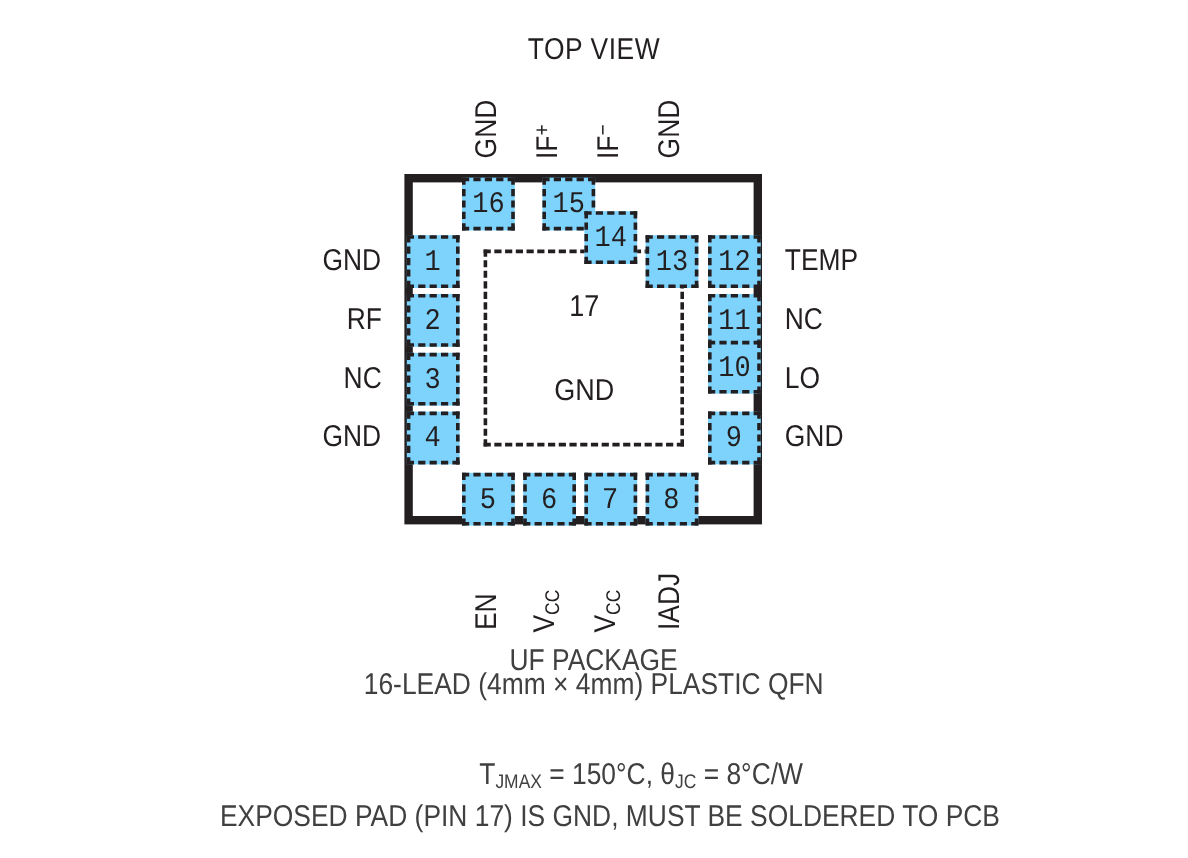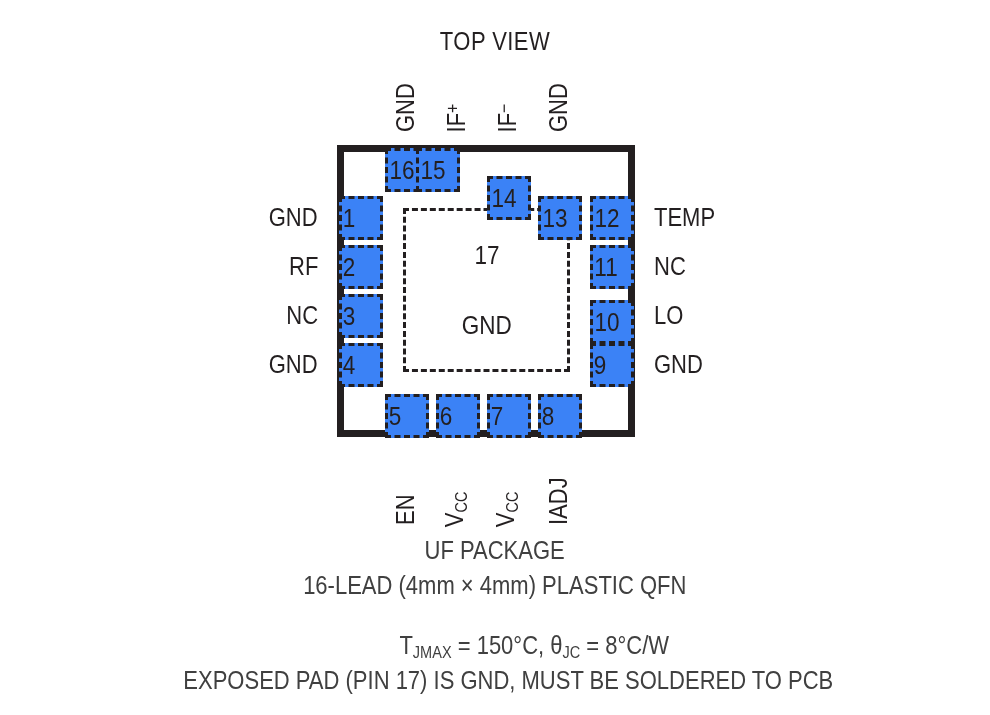--- a/index.html
+++ b/index.html
@@ -38,36 +38,38 @@
     box-sizing: border-box;
     border: 7px solid #231f20;
     background: #ffffff;
   }
 
   
   .pad {
     position: absolute;
     box-sizing: border-box;
     border: 3px dashed #231f20;
-    background: #3b82f6;
+    background: #7dd3fc;
     display: flex;
     align-items: center;
-    font-size: 25px;
-    line-height: 1;
-    color: #231f20;
+    justify-content: center;
+    font-size: 25px;
+    line-height: 1;
+    color: #231f20;
+    font-family: Liberation Mono, monospace;
   }
   .pad span {
     transform: scaleX(0.9);
     display: block;
   }
 
   
   .pad.top { top: 148px; width: 44px; height: 44px; }
   .pad.t0 { left: 385px; }
-  .pad.t1 { left: 416px; }
+  .pad.t1 { left: 452px; }
   .pad.t2 { left: 487px; margin-top: 28px; }
   .pad.t3 { left: 538px; margin-top: 48px; }
 
   
   .pad.bottom { top: 394px; width: 44px; height: 44px; }
   .pad.b0 { left: 385px; }
   .pad.b1 { left: 436px; }
   .pad.b2 { left: 487px; }
   .pad.b3 { left: 538px; }
 
@@ -75,21 +77,21 @@
   .pad.left { left: 339px; width: 44px; height: 44px; }
   .pad.l0 { top: 196px; }
   .pad.l1 { top: 245px; }
   .pad.l2 { top: 294px; }
   .pad.l3 { top: 343px; }
 
   
   .pad.right { left: 590px; width: 44px; height: 44px; }
   .pad.r0 { top: 196px; }
   .pad.r1 { top: 245px; }
-  .pad.r2 { top: 300px; }
+  .pad.r2 { top: 284px; }
   .pad.r3 { top: 343px; }
 
   
   .center-pad {
     position: absolute;
     left: 403px;
     top: 208px;
     width: 167px;
     height: 164px;
     box-sizing: border-box;
@@ -168,21 +170,21 @@
     position: absolute;
     left: 0;
     width: 990px;
     text-align: center;
     font-size: 25px;
     line-height: 1;
     color: #404040;
   }
   .caption > span { display: inline-block; transform: scaleX(0.88); }
   .cap-pkg   { top: 538px; }
-  .cap-lead  { top: 573px; }
+  .cap-lead  { top: 558px; }
   .cap-therm { top: 633px; margin-left: 39px; }
   .cap-pad   { top: 668px; margin-left: 13px; }
 </style>
 </head>
 <body>
 
 <div class="top-view-title">TOP VIEW</div>
 
 <div class="package-outline"></div>
 

